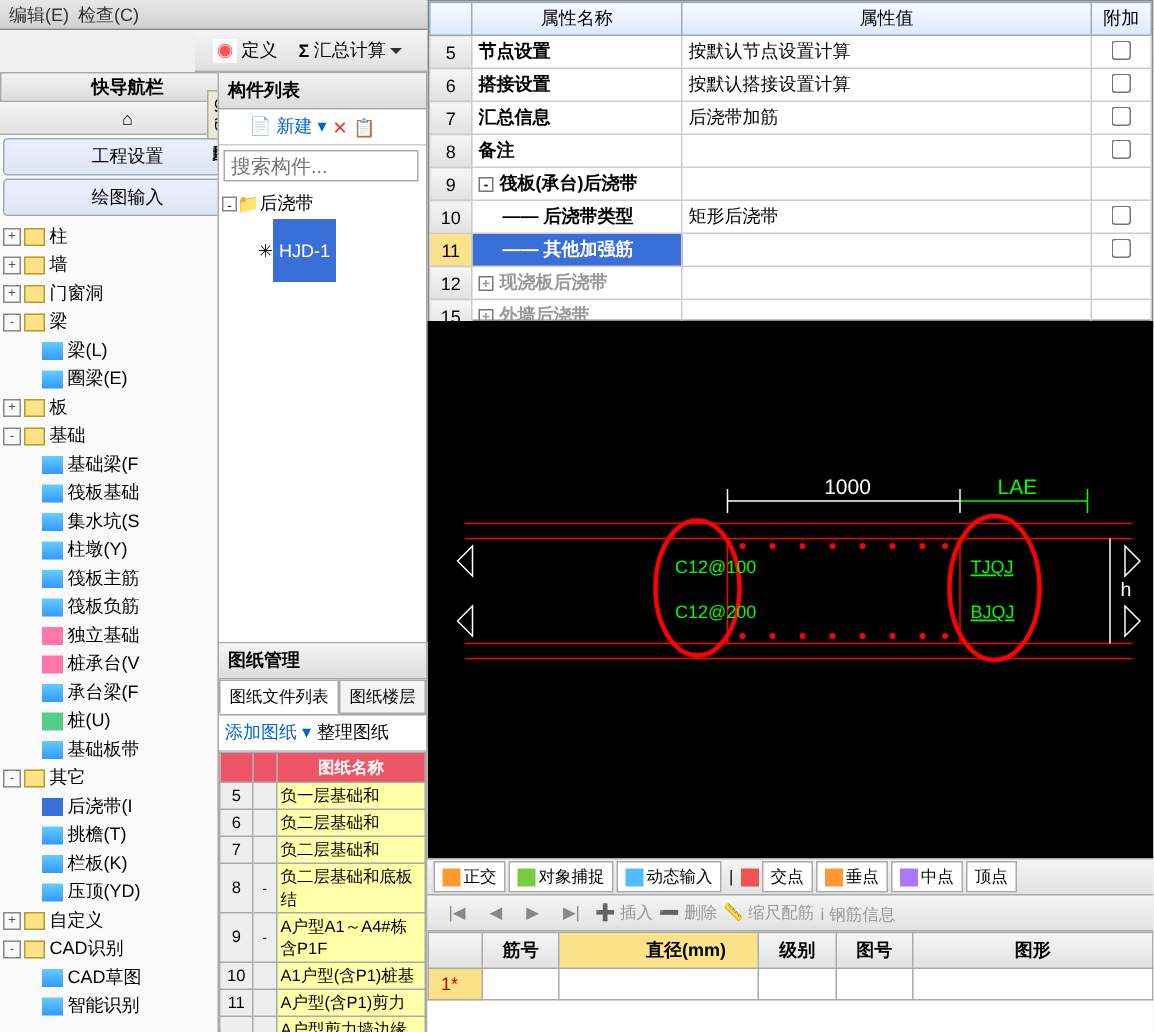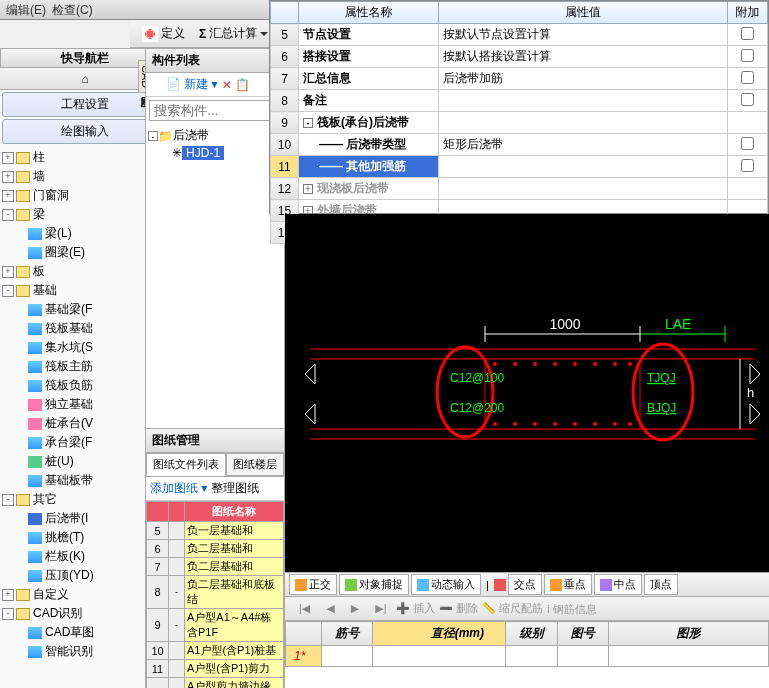--- a/index.html
+++ b/index.html
@@ -33,27 +33,27 @@
 .ticon.sel { background:#3a6fd8;}
 .ind1{padding-left:14px}
 
 
 .complist { position:absolute; top:48px; left:145px; width:140px; height:492px; background:#fff; border:1px solid #aaa;}
 .comphdr { background:linear-gradient(#f4f4f4,#dcdcdc); border-bottom:1px solid #aaa; padding:3px 6px; font-weight:bold;}
 .compTB { display:flex; align-items:center; gap:4px; border-bottom:1px solid #ccc; padding:3px 20px;}
 .compsearch { border:1px solid #aaa; padding:2px 4px; margin:3px; width:calc(100% - 8px); color:#888;}
 .ctree { padding:2px; font-size:12px;}
 .ctree .row{display:flex;align-items:center;padding:1px 0;}
-.ctree .hl{ background:#3a6fd8; color:#fff; padding:0 4px;}
+.ctree .hl{ background:#3a6fd8; color:#fff; padding:14px 4px;}
 
 
 .cadlabel { position:absolute; top:60px; left:138px; width:16px; writing-mode:vertical-rl; background:#ece9d8; border:1px solid #aaa; padding:4px 0; font-size:11px; text-align:center;}
 
 
-.propgrid { position:absolute; top:0; left:269px; right:0; height:214px; background:#fff; border:1px solid #888;}
+.propgrid { position:absolute; top:0; left:285px; right:0; height:214px; background:#fff; border:1px solid #888;}
 .propgrid table{ width:100%; border-collapse:collapse; font-size:12px;}
 .propgrid th{ background:linear-gradient(#f7fbff,#dbeaff); border:1px solid #9ab; padding:2px 4px; font-weight:normal;}
 .propgrid td{ border:1px solid #ccc; padding:2px 4px; height:20px;}
 .propgrid td.rownum{ background:linear-gradient(#f5f5f5,#e2e2e2); text-align:center; width:28px;}
 .propgrid td.name{ width:140px;font-weight:bold;}
 .propgrid td.attach{ width:40px; text-align:center;}
 .propgrid tr.sel td.rownum{ background:#fce38a;}
 .propgrid tr.sel td.name{ background:#3a6fd8; color:#fff;}
 .propgrid .ex{ display:inline-block; width:10px;height:10px; border:1px solid #777; font-size:9px; line-height:9px; text-align:center; margin-right:4px;}
 .propgrid .gray{ color:#999;}
@@ -79,21 +79,21 @@
 .statusbar { position:absolute; top:572px; left:285px; right:0; height:24px; background:linear-gradient(#f5f5f5,#e2e2e2); border-top:1px solid #aaa; display:flex; align-items:center; gap:2px; padding:0 4px; font-size:11px;}
 .sbtn{ display:inline-flex; align-items:center; gap:2px; padding:2px 5px; border:1px solid #aaa; background:#fff;}
 .sico{ width:12px; height:12px; display:inline-block;}
 .sico.or{ background:#f93;} .sico.gr{ background:#7c4;} .sico.bl{ background:#5bf;} .sico.pu{ background:#a7f;} .sico.rd{ background:#e55;}
 
 .editbar { position:absolute; top:596px; left:285px; right:0; height:24px; background:linear-gradient(#f5f5f5,#e2e2e2); border-top:1px solid #aaa; display:flex; align-items:center; gap:4px; padding:0 8px; font-size:11px;}
 .navarrow{ padding:2px 6px; color:#888;}
 .gray2{color:#999;}
 
 .rebar { position:absolute; top:620px; left:285px; right:0; bottom:0; background:#fff; border-top:1px solid #aaa;}
-.rebar table{ width:100%; border-collapse:collapse; font-size:12px;font-style:italic;}
+.rebar table{ width:100%; border-collapse:collapse; font-size:12px;}
 .rebar th{ border:1px solid #aaa; padding:3px 8px; background:linear-gradient(#f5f5f5,#e2e2e2);}
 .rebar th.hl{ background:#fce38a;padding-left:44px;}
 .rebar td{ border:1px solid #aaa; padding:3px 8px;}
 .rebar td.rn{ background:#fce38a; color:#c00; width:36px;}
 </style>
 </head>
 <body>
 
 <div class="topmenu">
   <span>编辑(E)</span>
@@ -167,20 +167,25 @@
       </div>
       <div class="tnode ind1">
         <span class="exp none"></span>
         <span class="ticon bar"></span>
         <span>筏板基础</span>
       </div>
       <div class="tnode ind1">
         <span class="exp none"></span>
         <span class="ticon bar"></span>
         <span>集水坑(S</span>
+      </div>
+      <div class="tnode ind1">
+        <span class="exp none"></span>
+        <span class="ticon bar"></span>
+        <span>柱墩(Y)</span>
       </div>
       <div class="tnode ind1">
         <span class="exp none"></span>
         <span class="ticon bar"></span>
         <span>筏板主筋</span>
       </div>
       <div class="tnode ind1">
         <span class="exp none"></span>
         <span class="ticon bar"></span>
         <span>筏板负筋</span>

